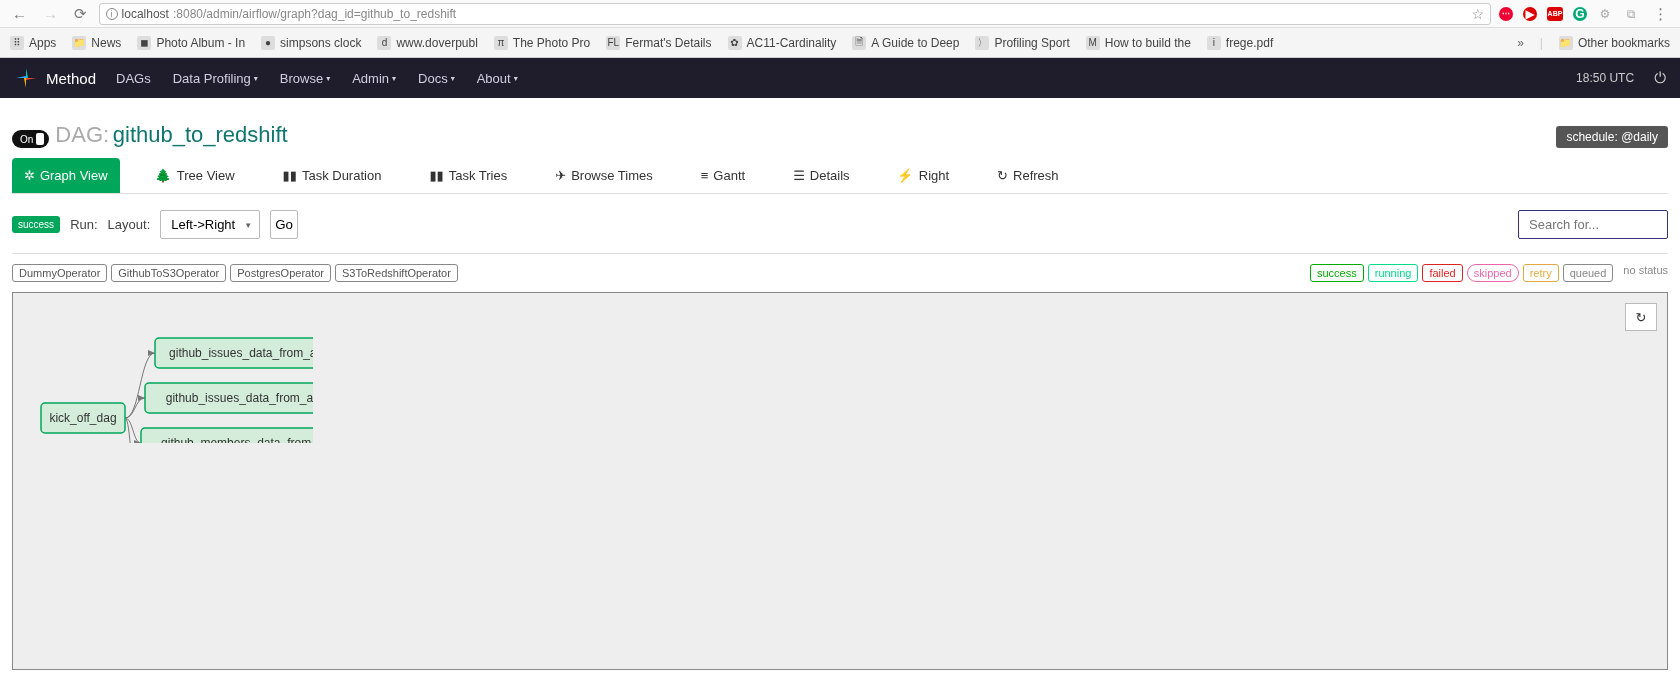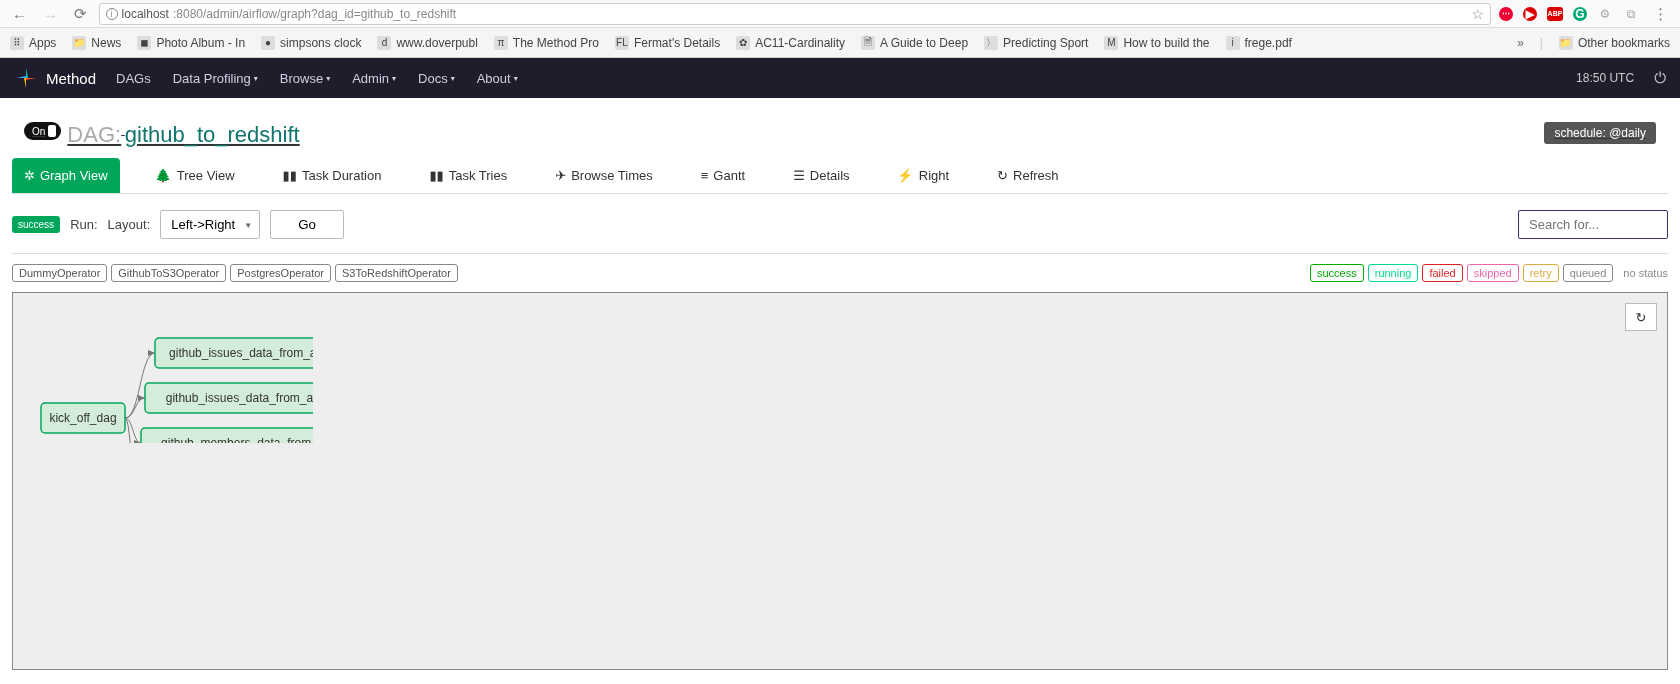--- a/index.html
+++ b/index.html
@@ -28,48 +28,48 @@
 .logo { width: 24px; height: 24px; margin-right: 8px; }
 .brand { font-weight: 500; font-size: 15px; margin-right: 20px; }
 .nav-item { color: #d0cfe0; margin-right: 22px; cursor: pointer; display: flex; align-items: center; gap: 3px; }
 .nav-item .caret { font-size: 8px; }
 .nav-spacer { flex: 1; }
 .utc { color: #ccc; margin-right: 20px; font-size: 12px; text-align: right; }
 .power { color: #ccc; font-size: 15px; cursor: pointer; }
 
 
 .page { padding: 10px 12px; }
-.dag-header { display: flex; align-items: flex-start; margin: 14px 12px 10px; text-decoration: underline; }
+.dag-header { display: flex; align-items: flex-end; margin: 14px 0 10px; }
 .toggle-on { background: #111; color: #fff; font-size: 10px; padding: 3px 5px 3px 8px; border-radius: 10px; margin-right: 6px; display: inline-flex; align-items: center; gap: 3px; }
 .toggle-knob { width: 8px; height: 12px; background: #fff; border-radius: 2px; }
 .dag-label { color: #aaa; font-size: 22px; font-weight: 400; }
 .dag-name { color: #0f766e; font-size: 22px; font-weight: 400; }
 .schedule-badge { margin-left: auto; background: #555; color: #fff; font-size: 12px; padding: 4px 10px; border-radius: 3px; }
 
 .view-tabs { display: flex; align-items: center; border-bottom: 1px solid #ddd; gap: 24px; }
 .view-tab { display: flex; align-items: center; gap: 5px; color: #333; font-size: 13px; padding: 10px 12px; cursor: pointer; }
 .view-tab.active { background: #00a65a; color: #fff; border-radius: 4px 4px 0 0; }
 
 .controls { display: flex; align-items: center; padding: 16px 0 14px; gap: 10px; border-bottom: 1px solid #ddd; }
 .badge-success { background: #00a65a; color: #fff; font-size: 10px; padding: 3px 6px; border-radius: 3px; }
 .ctrl-label { font-size: 13px; color: #444; }
 .select { border: 1px solid #bbb; background: #fff; padding: 6px 20px 6px 10px; font-size: 13px; min-width: 140px; appearance: none; position: relative; border-radius: 2px; }
 .select-wrap { position: relative; display: inline-block; }
 .select-wrap::after { content: "▼"; position: absolute; right: 8px; top: 50%; transform: translateY(-50%); font-size: 8px; color: #666; pointer-events: none; }
-.go-btn { border: 1px solid #bbb; background: #fff; padding: 6px 27px; cursor: pointer; border-radius: 2px; }
+.go-btn { border: 1px solid #bbb; background: #fff; padding: 6px 4px; cursor: pointer; border-radius: 2px; }
 .search-box { margin-left: auto; border: 1px solid #337; padding: 6px 10px; width: 150px; font-size: 13px; border-radius: 2px; }
 
-.legend-row { display: flex; align-items: center; padding: 10px 0; gap: 4px; }
+.legend-row { display: flex; padding: 10px 0; gap: 4px; }
 .op-badge { border: 1px solid #888; border-radius: 3px; padding: 2px 6px; font-size: 11px; color: #555; background: #fff; }
 .legend-spacer { flex: 1; }
 .st-badge { border-radius: 3px; padding: 2px 6px; font-size: 11px; border: 1px solid; }
 .st-success { border-color: #0a0; color: #0a0; }
 .st-running { border-color: #0d8; color: #0d8; }
 .st-failed { border-color: #d22; color: #d22; }
-.st-skipped { border-color: #e6a; color: #e6a; }
+.st-skipped { border-color: #e6a; color: #e6a; border-radius: 9px; }
 .st-retry { border-color: #da4; color: #da4; }
 .st-queued { border-color: #888; color: #888; }
 .no-status { color: #888; font-size: 11px; margin-left: 6px; }
 
 
 .graph-wrap { border: 1px solid #888; background: #eee; position: relative; height: 378px; }
 .refresh-box { position: absolute; top: 10px; right: 10px; background: #fff; border: 1px solid #bbb; width: 32px; height: 28px; display: flex; align-items: center; justify-content: center; cursor: pointer; z-index: 10; }
 .graph-svg { position: absolute; inset: 0; }
 
 .task-node { fill: #fff; stroke: #00a65a; stroke-width: 1.5; rx: 4; }
@@ -119,37 +119,37 @@
       <span class="bm">
         <span class="fav">●</span>
         <span>simpsons clock</span>
       </span>
       <span class="bm">
         <span class="fav">d</span>
         <span>www.doverpubl</span>
       </span>
       <span class="bm">
         <span class="fav">π</span>
-        <span>The Method Pro</span>
+        <span>The Photo Pro</span>
       </span>
       <span class="bm">
         <span class="fav">FL</span>
         <span>Fermat's Details</span>
       </span>
       <span class="bm">
         <span class="fav">✿</span>
         <span>AC11-Cardinality</span>
       </span>
       <span class="bm">
         <span class="fav">🗎</span>
         <span>A Guide to Deep</span>
       </span>
       <span class="bm">
         <span class="fav">〉</span>
-        <span>Predicting Sport</span>
+        <span>Profiling Sport</span>
       </span>
       <span class="bm">
         <span class="fav">M</span>
         <span>How to build the</span>
       </span>
       <span class="bm">
         <span class="fav">i</span>
         <span>frege.pdf</span>
       </span>
     </div>

